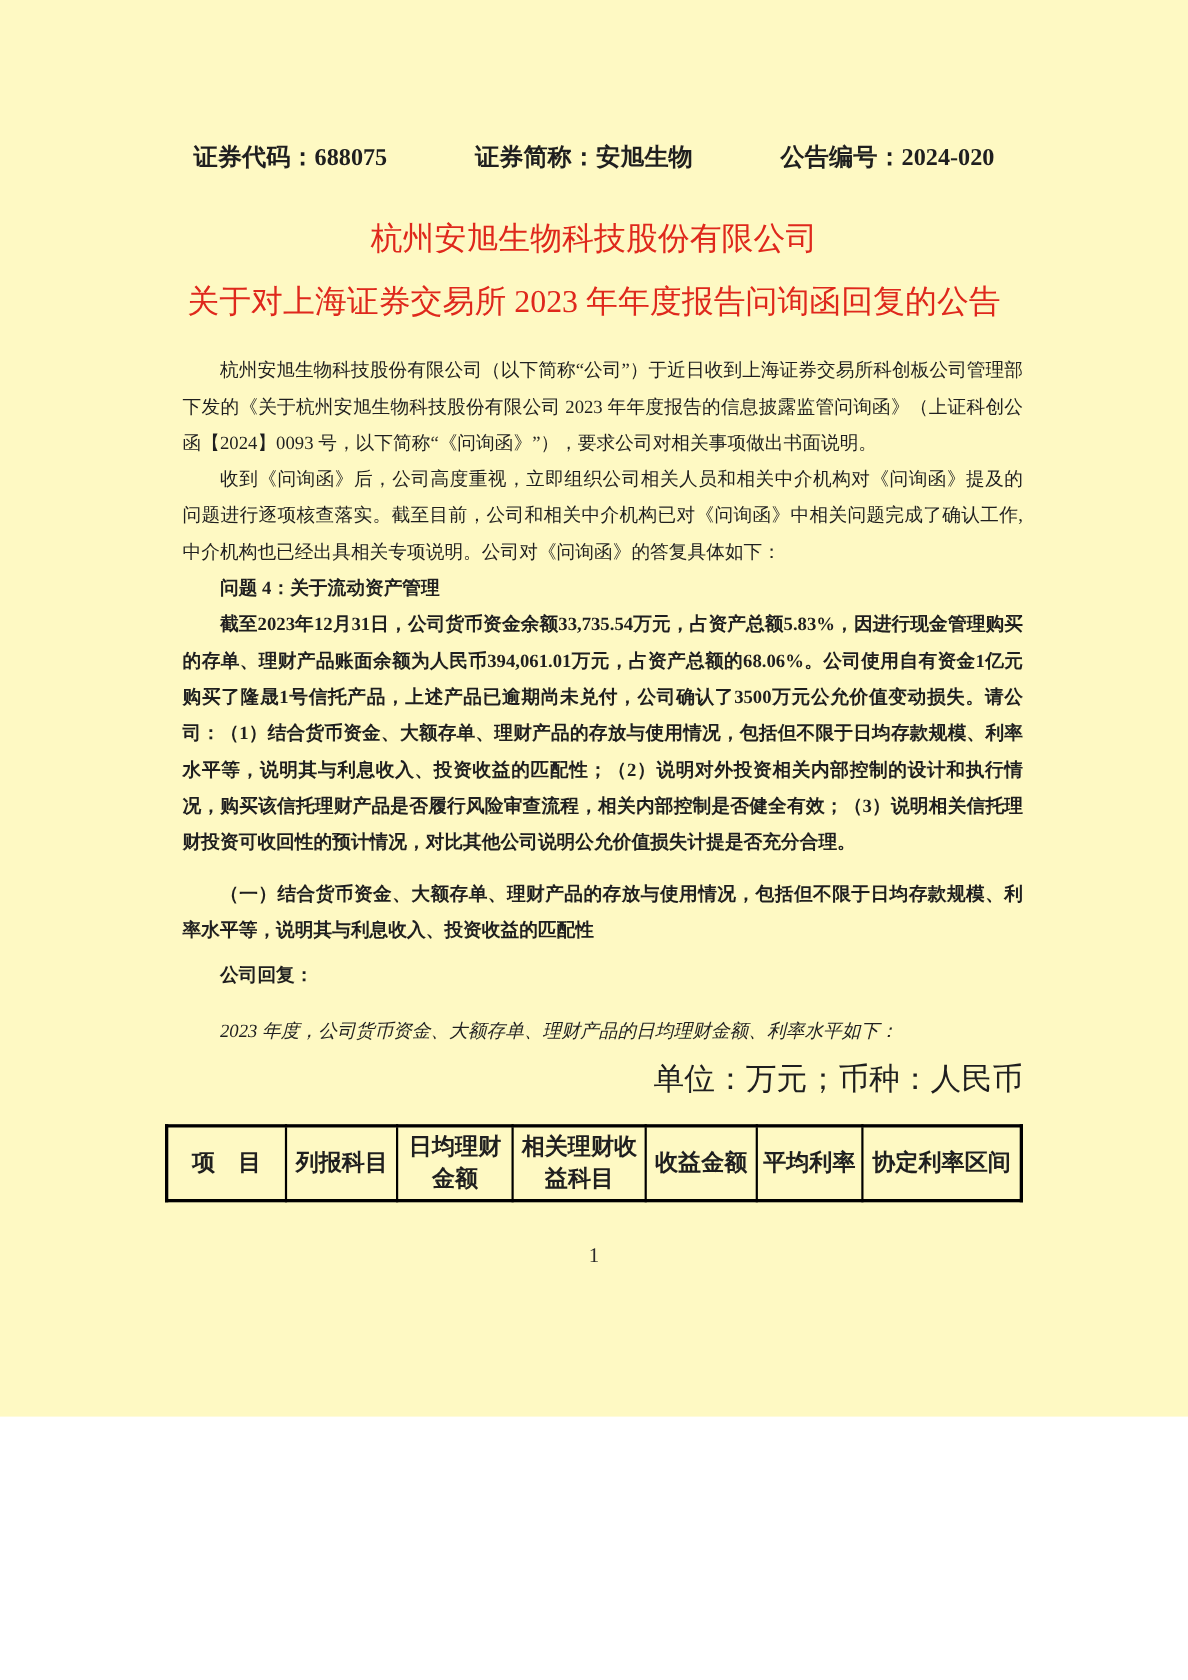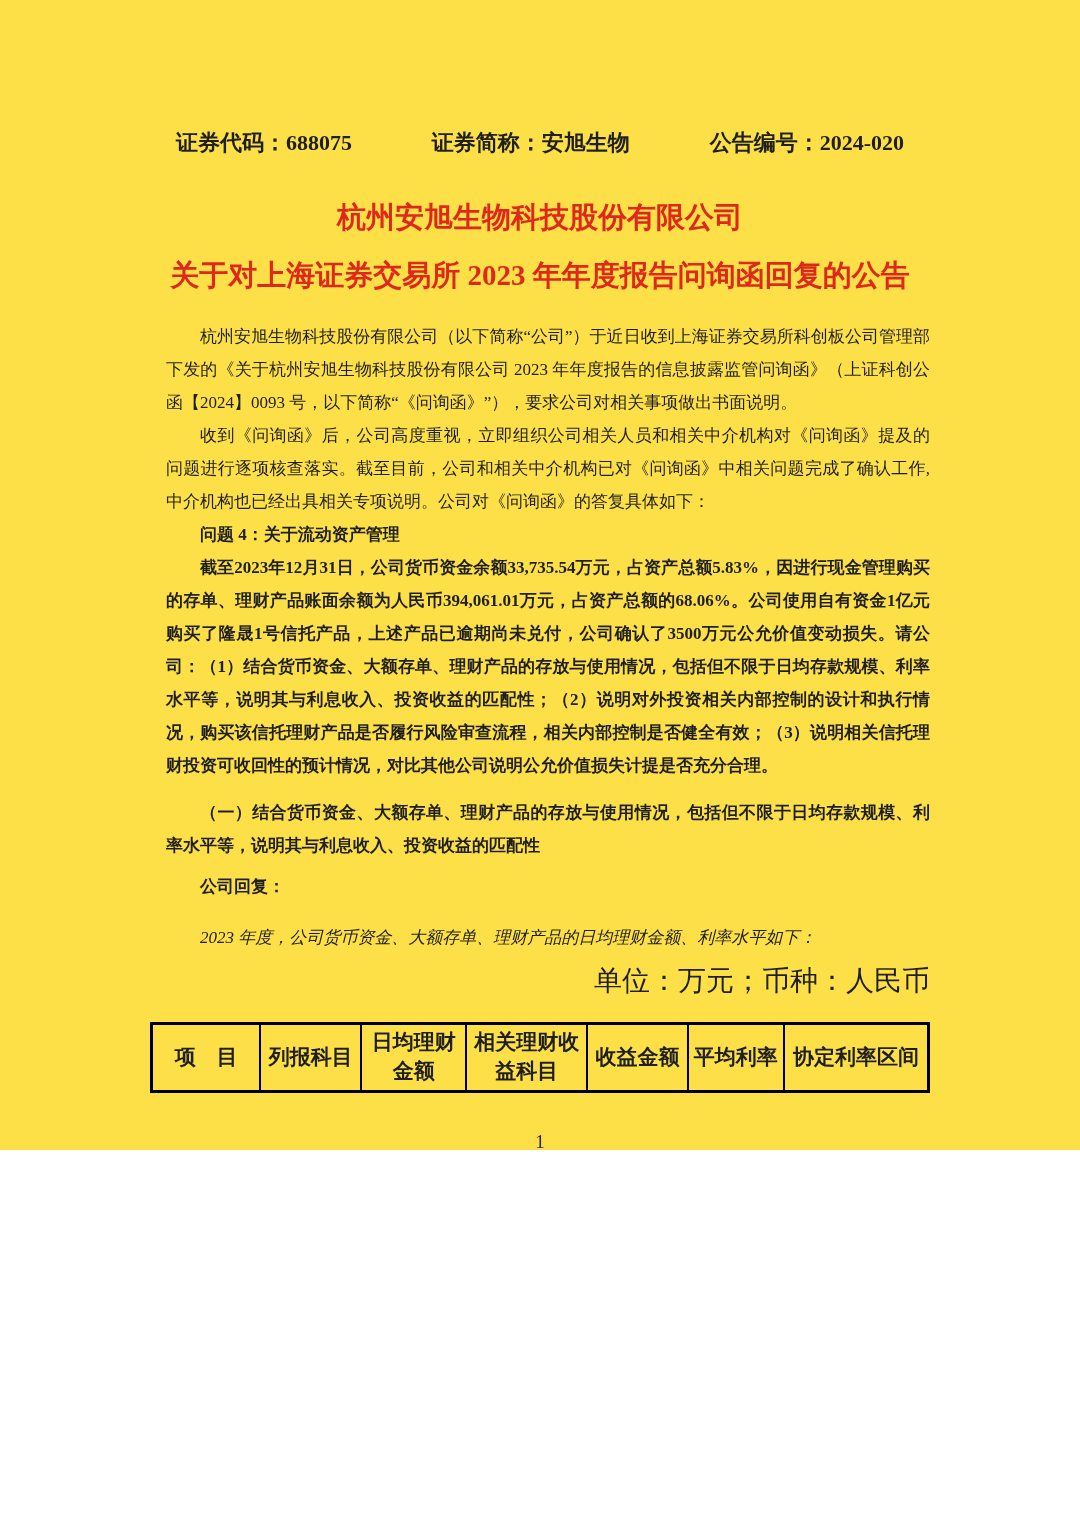--- a/index.html
+++ b/index.html
@@ -10,41 +10,41 @@
   * { margin: 0; padding: 0; box-sizing: border-box; }
   html, body { background: #ffffff; }
   body {
     width: 1080px;
     font-family: "Liberation Serif", "DejaVu Serif", serif;
     color: var(--body-text);
   }
   .page {
     position: relative;
     width: 1080px;
-    height: 1150px;
-    background: #fde047;
+    height: 1288px;
+    background: #fef9c3;
     overflow: hidden;
   }
   .content {
     width: 780px;
     margin: 0 auto;
   }
   .doc-header {
     margin-top: 128px;
     padding: 0 26px;
     display: flex;
     justify-content: space-between;
     font-size: 22px;
     font-weight: 700;
     white-space: nowrap;
   }
   .title {
     text-align: center;
     color: var(--title-red);
-    font-weight: 700;
+    font-weight: 400;
     font-size: 29px;
     line-height: 42px;
     white-space: nowrap;
   }
   .title-1 { margin-top: 38px; }
   .title-2 { margin-top: 16px; }
   p.body {
     font-size: 17px;
     line-height: 33px;
     text-align: justify;

